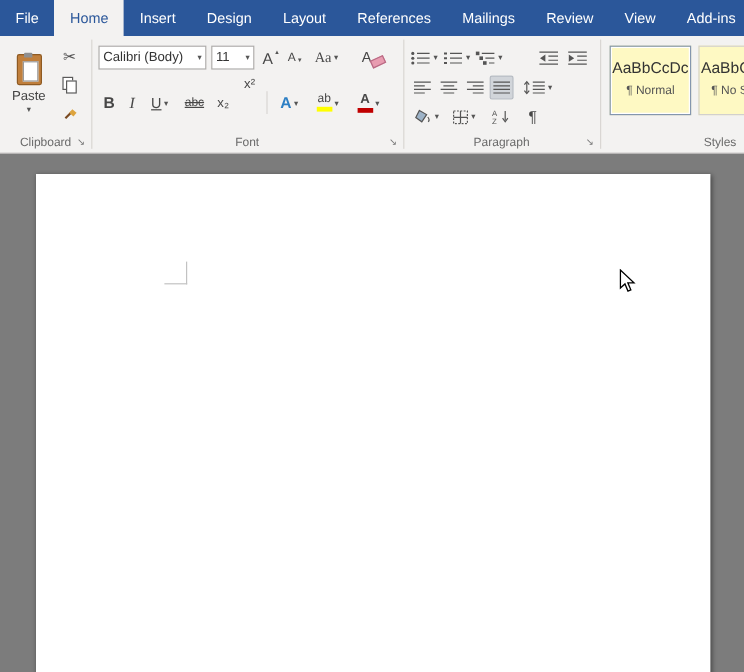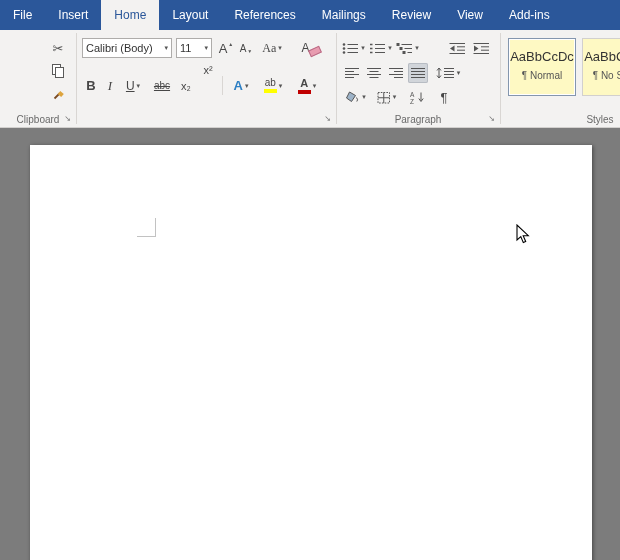--- a/index.html
+++ b/index.html
@@ -80,33 +80,38 @@
   .mouse{position:absolute;left:516px;top:224px;z-index:20;}
   svg text{font-family:"Liberation Sans",sans-serif;}
 </style>
 </head>
 <body>
 
 <div class="app">
 
   <div class="tabbar">
     <div class="tab">File</div>
+    <div class="tab active">Home</div>
     <div class="tab">Insert</div>
-    <div class="tab active">Home</div>
+    <div class="tab">Design</div>
     <div class="tab">Layout</div>
     <div class="tab">References</div>
     <div class="tab">Mailings</div>
     <div class="tab">Review</div>
     <div class="tab">View</div>
     <div class="tab">Add-ins</div>
   </div>
 
   <div class="ribbon">
 
     <div class="group" style="left:0;width:76px;">
+      <div class="b paste-btn" style="left:4px;top:4px;width:40px;height:72px;">
+        <span class="paste-icon"></span>
+        <span>Paste</span>
+      </div>
       <div class="b" style="left:46px;top:8px;width:24px;height:19px;">
         <span class="cut-icon"></span>
       </div>
       <div class="b" style="left:46px;top:31px;width:24px;height:19px;">
         <span class="copy-icon"></span>
       </div>
       <div class="b" style="left:46px;top:54px;width:24px;height:19px;">
         <svg width="13" height="13">
           <path d="M2.5 11.5 L7.5 6.5" stroke="#7a4a22" stroke-width="1.8" fill="none"></path>
           <path d="M7 5.5 l3.5 3.0" stroke="#dda43e" stroke-width="4" fill="none"></path>
@@ -166,20 +171,21 @@
           <span class="bar" style="background:#ffff00;"></span>
         </span>
       </div>
       <div class="b fc dd" style="left:216px;top:45px;width:30px;height:21px;">
         <span class="stack">
           <span class="lett">A</span>
           <span class="bar" style="background:#c00000;"></span>
         </span>
       </div>
 
+      <div class="grp-label">Font</div>
       <div class="launcher"></div>
     </div>
     <div class="vsep" style="left:336px;"></div>
 
     <div class="group" style="left:336px;width:164px;">
 
       <div class="b dd" style="left:5px;top:8px;width:25px;height:20px;">
         <svg width="17" height="13">
           <g fill="#555">
               <circle cx="2" cy="2.5" r="1.3"></circle>

